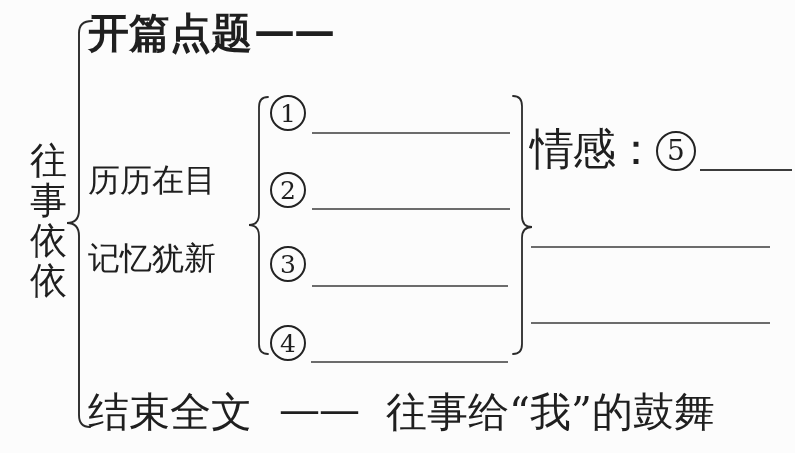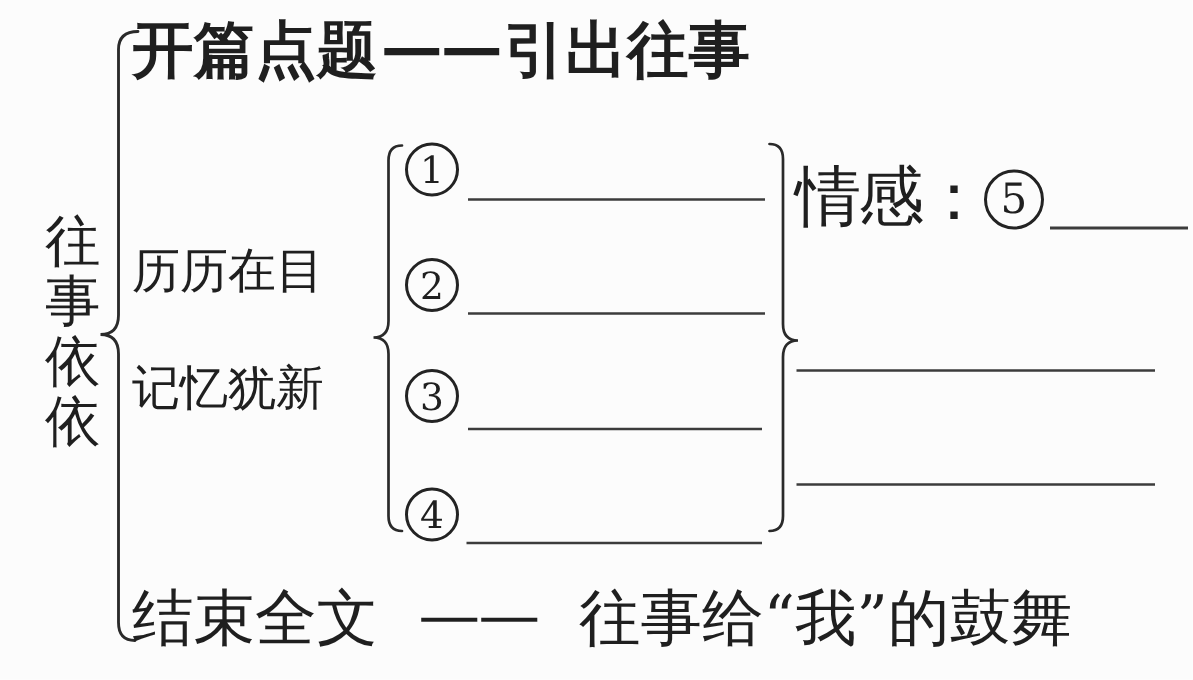--- a/index.html
+++ b/index.html
@@ -61,23 +61,23 @@
     justify-content: center;
     font-size: 25px;
     line-height: 1;
   }
   .c1 { left: 270px; top: 95px;  }
   .c2 { left: 270px; top: 172px; }
   .c3 { left: 270px; top: 246px; }
   .c4 { left: 270px; top: 325px; }
   .emotion-row {
     position: absolute;
-    left: 530px; top: 110px;
+    left: 530px; top: 127px;
     display: flex;
-    align-items: flex-start;
+    align-items: center;
     font-size: 44px;
     line-height: 1;
     letter-spacing: -2px;
     white-space: nowrap;
   }
   .emotion-circle {
     width: 40px; height: 40px;
     box-sizing: border-box;
     border: 2.5px solid #232323;
     border-radius: 50%;
@@ -117,21 +117,20 @@
 
     <line x1="531" y1="247" x2="770" y2="247" stroke="#3c3c3c" stroke-width="1.7"></line>
     <line x1="531" y1="323" x2="770" y2="323" stroke="#3c3c3c" stroke-width="1.7"></line>
   </svg>
 
   <div class="vtitle">往事依依</div>
 
   <div class="hrow row-top">
     <span>开篇点题</span>
     <span class="dash">——</span>
-    <span>引出往事</span>
   </div>
 
   <div class="mid-label lbl-row1">历历在目</div>
   <div class="mid-label lbl-row2">记忆犹新</div>
 
   <div class="circle c1">
     <span>1</span>
   </div>
   <div class="circle c2">
     <span>2</span>

